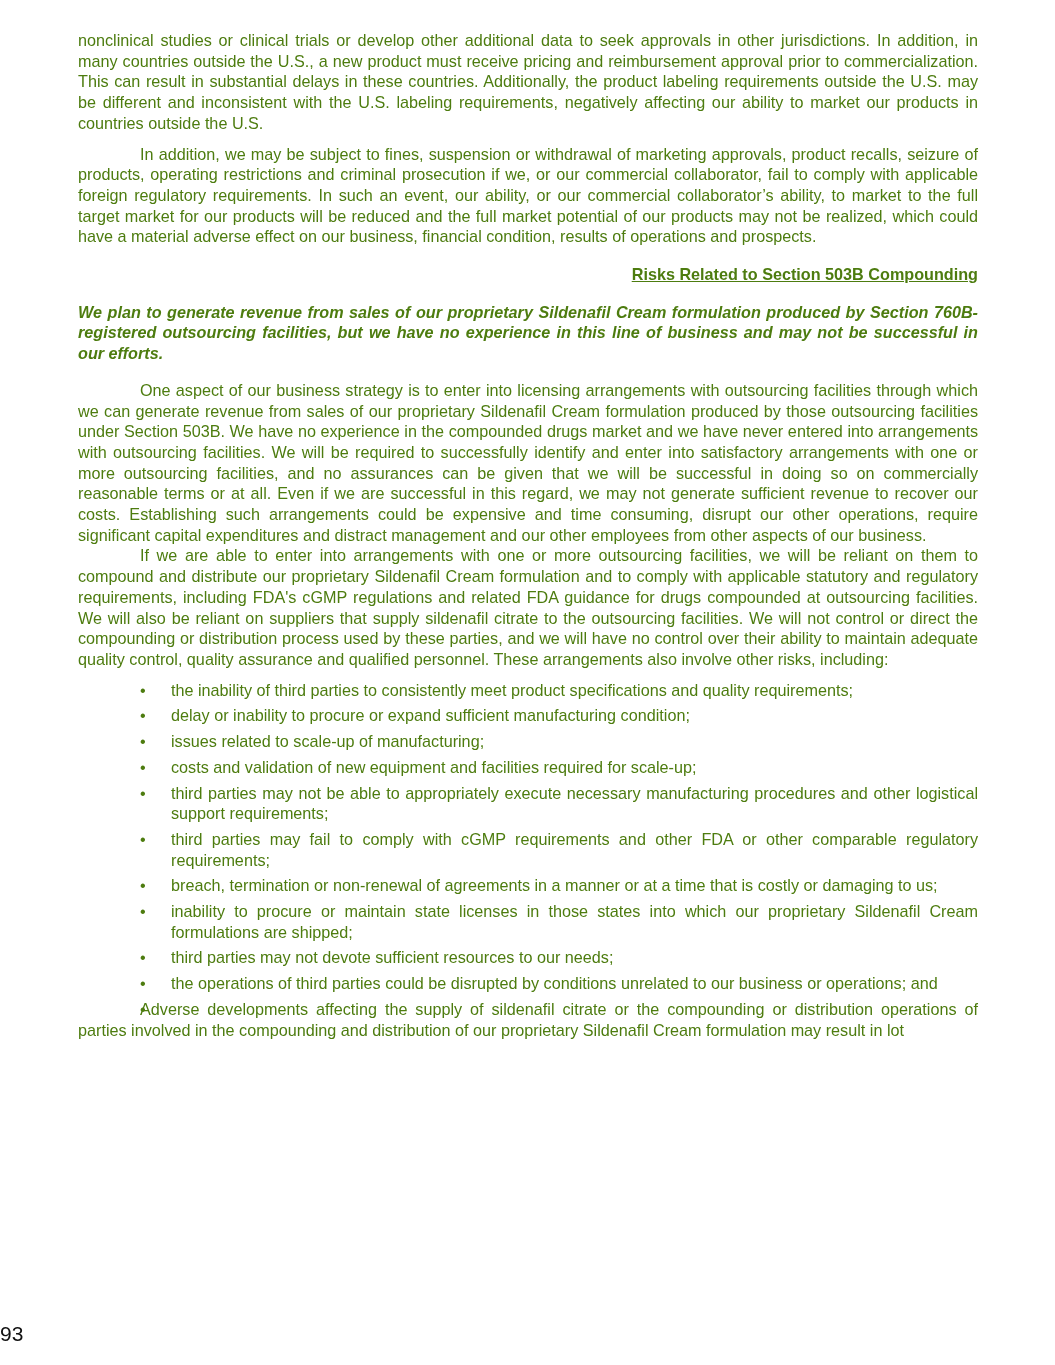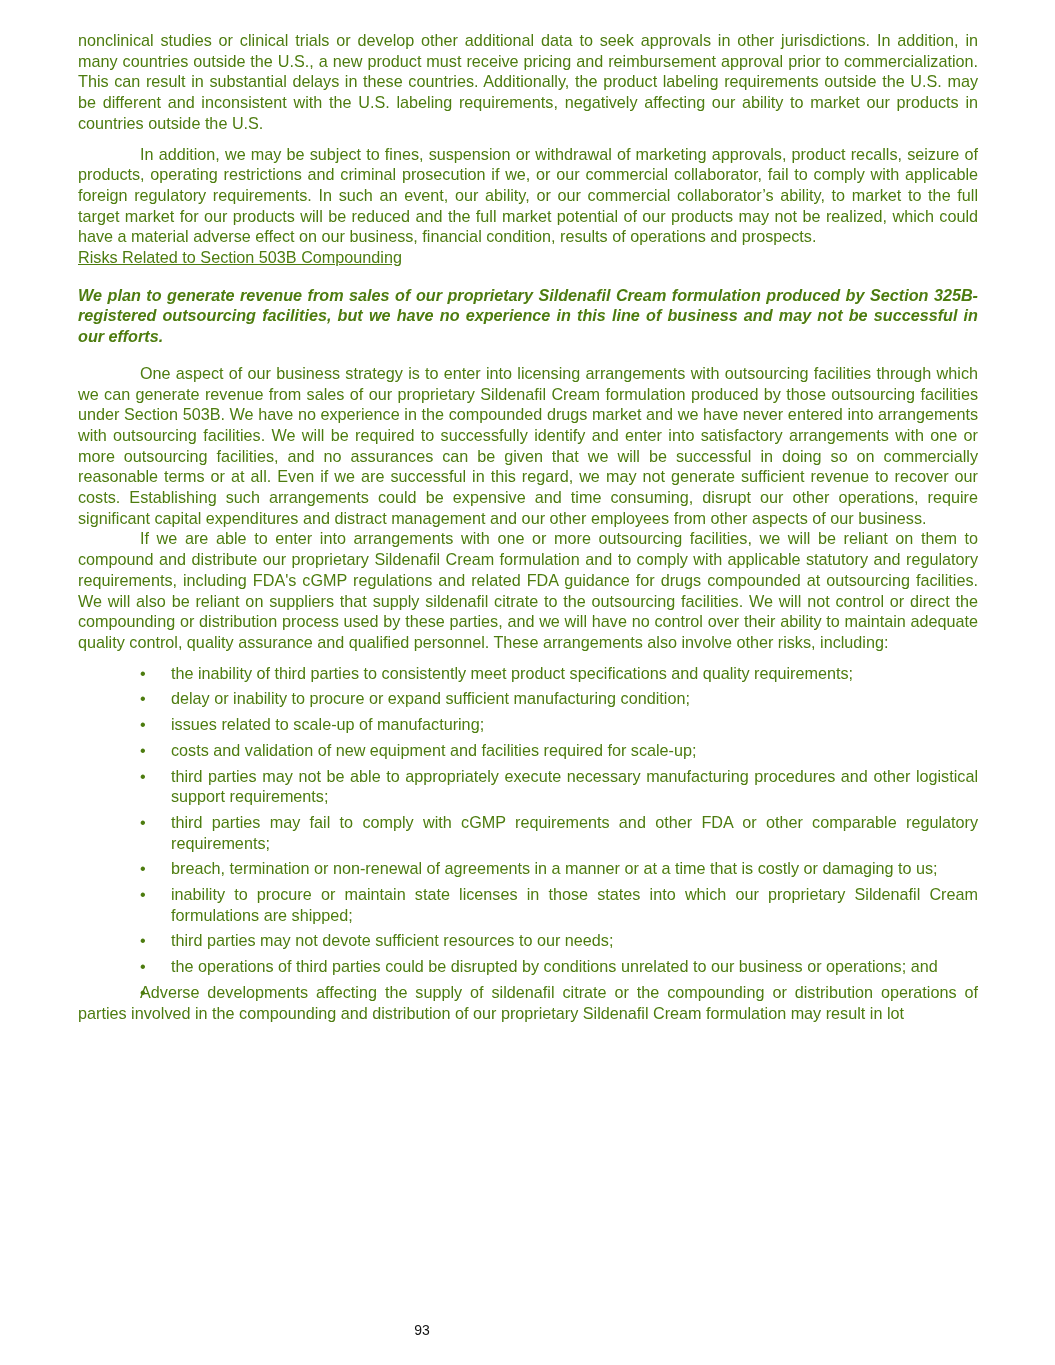--- a/index.html
+++ b/index.html
@@ -5,42 +5,42 @@
   html, body { margin: 0; padding: 0; background: #ffffff; }
   body { width: 1055px; height: 1365px; position: relative; overflow: hidden; }
   .page {
     position: absolute; left: 78px; top: 30px; width: 900px;
     font-family: "Liberation Sans", sans-serif;
     font-size: 16.2px; line-height: 20.7px; color: #4d7c0f;
   }
   p { margin: 0; text-align: justify; }
   .indent { text-indent: 62px; }
   .gap { margin-top: 10px; }
-  .section-heading { font-weight: normal; text-decoration: underline; text-align: left; }
+  .section-heading { font-weight: bold; text-decoration: underline; margin-top: 17px; text-align: right; }
   .risk-heading { font-weight: bold; font-style: italic; margin-top: 17px; }
   .risk-heading + p { margin-top: 16px; }
   ul.bullets { list-style: none; margin: 10px 0 0 0; padding: 0; }
   ul.bullets li { position: relative; padding-left: 93px; margin-bottom: 5px; text-align: justify; }
   ul.bullets li .bullet { position: absolute; left: 62px; top: 0; }
   .after-list { margin-top: 0; }
   .page-number {
-    position: absolute; left: 0; width: 844px; top: 1322px; text-align: center;
-    font-family: "Liberation Sans", sans-serif; font-size: 14px; color: #111;
+    position: absolute; left: 0; width: 844px; top: 1322px; text-align: left;
+    font-family: "Liberation Sans", sans-serif; font-size: 21px; color: #111;
   }
 </style>
 </head>
 <body>
 
 <div class="page">
   <p>nonclinical studies or clinical trials or develop other additional data to seek approvals in other jurisdictions. In addition, in many countries outside the U.S., a new product must receive pricing and reimbursement approval prior to commercialization. This can result in substantial delays in these countries. Additionally, the product labeling requirements outside the U.S. may be different and inconsistent with the U.S. labeling requirements, negatively affecting our ability to market our products in countries outside the U.S.</p>
   <p class="indent gap">In addition, we may be subject to fines, suspension or withdrawal of marketing approvals, product recalls, seizure of products, operating restrictions and criminal prosecution if we, or our commercial collaborator, fail to comply with applicable foreign regulatory requirements. In such an event, our ability, or our commercial collaborator’s ability, to market to the full target market for our products will be reduced and the full market potential of our products may not be realized, which could have a material adverse effect on our business, financial condition, results of operations and prospects.</p>
 
   <p class="section-heading">Risks Related to Section 503B Compounding</p>
 
-  <p class="risk-heading">We plan to generate revenue from sales of our proprietary Sildenafil Cream formulation produced by Section 325B-registered outsourcing facilities, but we have no experience in this line of business and may not be successful in our efforts.</p>
+  <p class="risk-heading">We plan to generate revenue from sales of our proprietary Sildenafil Cream formulation produced by Section 760B-registered outsourcing facilities, but we have no experience in this line of business and may not be successful in our efforts.</p>
   <p class="indent">One aspect of our business strategy is to enter into licensing arrangements with outsourcing facilities through which we can generate revenue from sales of our proprietary Sildenafil Cream formulation produced by those outsourcing facilities under Section 503B. We have no experience in the compounded drugs market and we have never entered into arrangements with outsourcing facilities. We will be required to successfully identify and enter into satisfactory arrangements with one or more outsourcing facilities, and no assurances can be given that we will be successful in doing so on commercially reasonable terms or at all. Even if we are successful in this regard, we may not generate sufficient revenue to recover our costs. Establishing such arrangements could be expensive and time consuming, disrupt our other operations, require significant capital expenditures and distract management and our other employees from other aspects of our business.</p>
 
   <p class="indent">If we are able to enter into arrangements with one or more outsourcing facilities, we will be reliant on them to compound and distribute our proprietary Sildenafil Cream formulation and to comply with applicable statutory and regulatory requirements, including FDA's cGMP regulations and related FDA guidance for drugs compounded at outsourcing facilities. We will also be reliant on suppliers that supply sildenafil citrate to the outsourcing facilities. We will not control or direct the compounding or distribution process used by these parties, and we will have no control over their ability to maintain adequate quality control, quality assurance and qualified personnel. These arrangements also involve other risks, including:</p>
 
   <ul class="bullets">
     <li><span class="bullet">•</span><span>the inability of third parties to consistently meet product specifications and quality requirements;</span></li>
     <li><span class="bullet">•</span><span>delay or inability to procure or expand sufficient manufacturing condition;</span></li>
     <li><span class="bullet">•</span><span>issues related to scale-up of manufacturing;</span></li>
     <li><span class="bullet">•</span><span>costs and validation of new equipment and facilities required for scale-up;</span></li>
     <li><span class="bullet">•</span><span>third parties may not be able to appropriately execute necessary manufacturing procedures and other logistical support requirements;</span></li>

